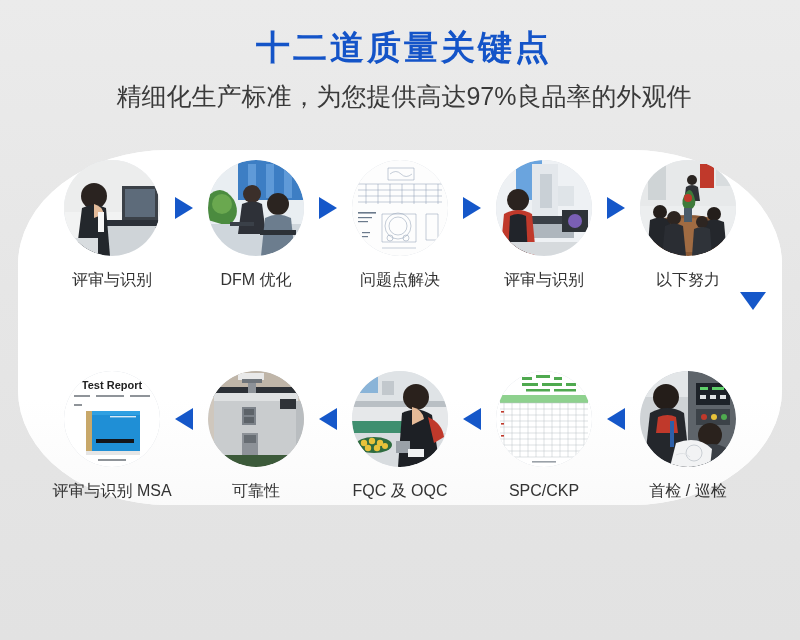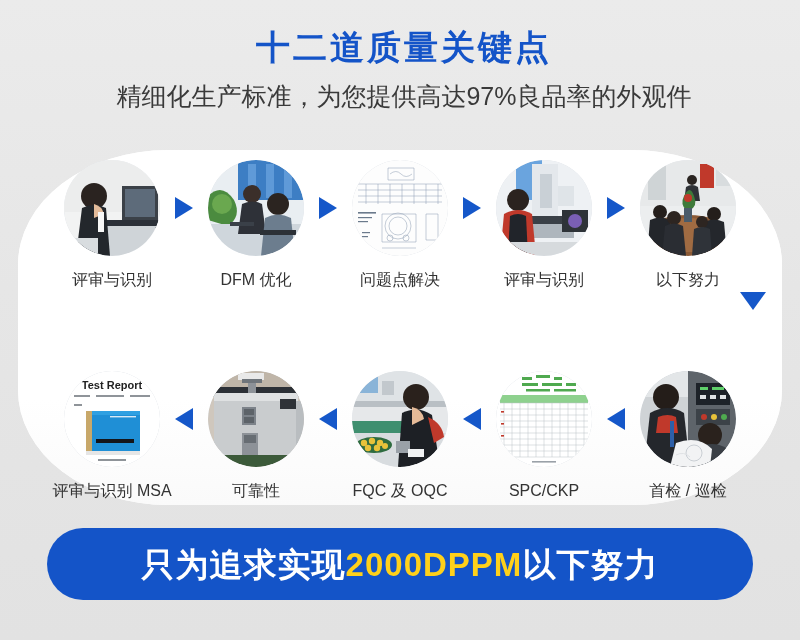--- a/index.html
+++ b/index.html
@@ -530,17 +530,14 @@
             <circle cx="54" cy="82" r="8" fill="none" stroke="#c9ced3" stroke-width="1"></circle>
             <path d="M36 84 q8 -4 14 2" stroke="#dfe2e5" stroke-width="1" fill="none"></path>
           </g>
         </svg>
       </div>
       <div class="step-label">首检 / 巡检</div>
     </div>
 
   </div>
 
-  <div class="banner">
-    <div class="banner-text"><span>只为追求实现</span><span class="hl">2000DPPM</span><span>以下努力</span></div>
-  </div>
 
 </div>
 
 </body></html>

